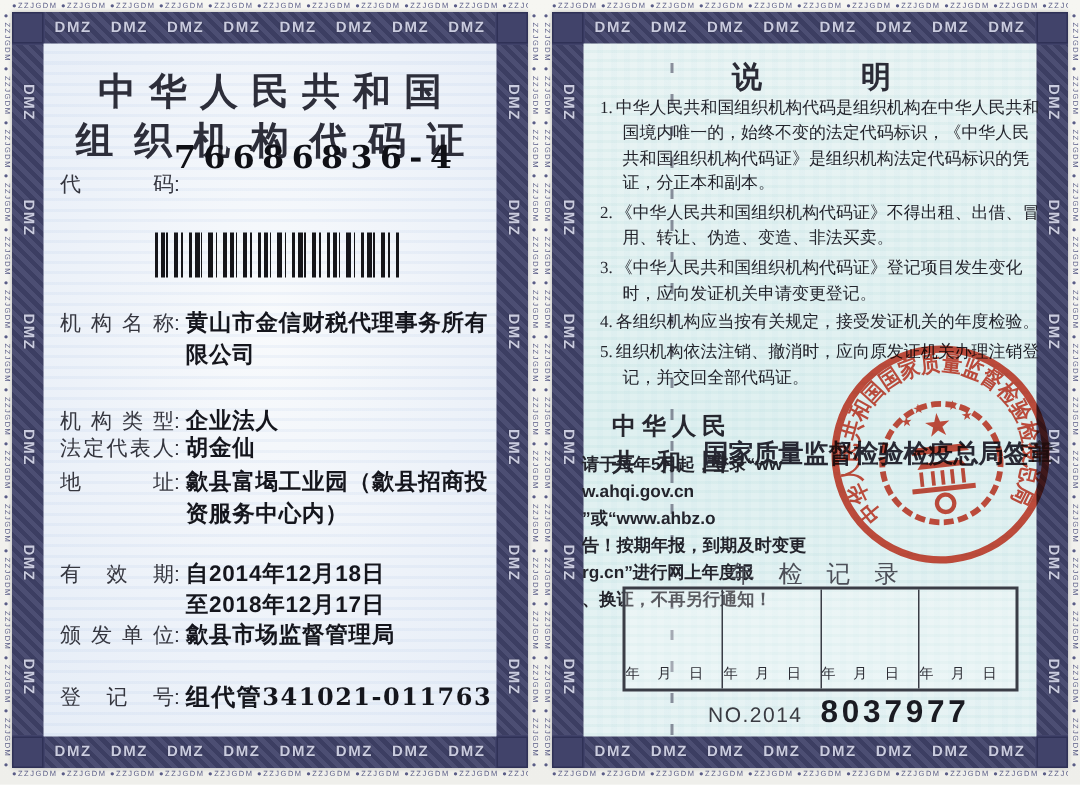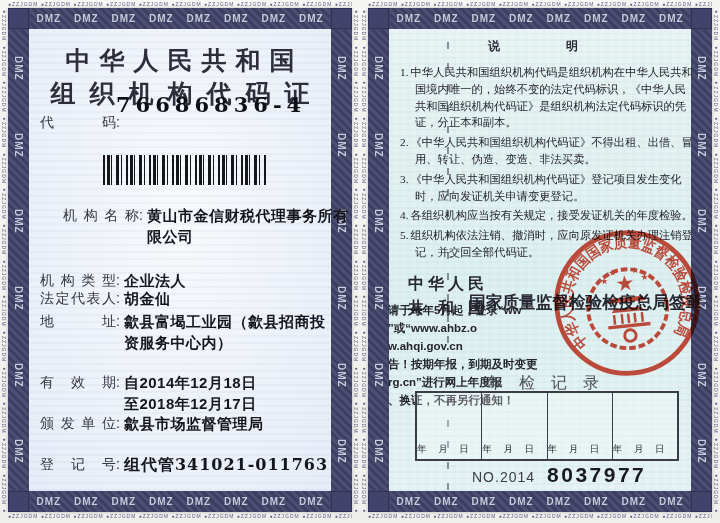--- a/index.html
+++ b/index.html
@@ -50,21 +50,21 @@
   .row{position:absolute;left:32px;display:flex;align-items:flex-start;}
   .fval{font-size:15px;font-weight:bold;color:#15161d;line-height:1.42;width:206px;letter-spacing:.5px;}
   .code-value{position:absolute;left:108px;top:84px;font-family:"DejaVu Serif",serif;
               font-size:21px;font-weight:bold;color:#0f1016;letter-spacing:5px;}
   .barcode{position:absolute;left:95px;top:147px;width:164px;height:30px;background:
      repeating-linear-gradient(90deg,#15151a 0 2px,transparent 2px 4px,#15151a 4px 7px,transparent 7px 8px,
        #15151a 8px 9px,transparent 9px 13px,#15151a 13px 16px,transparent 16px 18px,
        #15151a 18px 19px,transparent 19px 23px);}
 
   
-  .heading{position:absolute;left:120px;top:30px;font-size:12px;font-weight:bold;color:#2a2b36;
+  .heading{position:absolute;left:120px;top:30px;font-size:20px;font-weight:bold;color:#2a2b36;
            letter-spacing:66px;white-space:nowrap;font-family:Liberation Serif, serif;}
   .notes{position:absolute;left:32px;top:56px;width:296px;font-size:11.3px;line-height:16.8px;
          color:#23242c;font-family:"Liberation Serif",serif;}
   .note{padding-left:15px;text-indent:-15px;margin-bottom:3px;}
   .note-num{margin-right:2px;}
   .auth-l1{position:absolute;left:40px;top:266px;font-size:16px;font-weight:bold;color:#26272f;
            width:76px;text-align:justify;text-align-last:justify;font-family:Liberation Serif, serif;}
   .auth-l2{position:absolute;left:40px;top:290px;font-size:16px;font-weight:bold;color:#26272f;
            width:76px;text-align:justify;text-align-last:justify;}
   .auth-cap{position:absolute;left:101px;top:283px;font-size:17px;font-weight:bold;color:#272833;
@@ -143,21 +143,21 @@
       <div class="title title1">中华人民共和国</div>
       <div class="title title2">组织机构代码证</div>
 
       <div class="row" style="top:104px;">
         <span class="flabel">代码</span>
           <span class="colon">:</span>
       </div>
       <div class="code-value">76686836-4</div>
       <div class="barcode"></div>
 
-      <div class="row" style="top:197px;margin-left:23px;">
+      <div class="row" style="top:197px;">
         <span class="flabel">机构名称</span>
           <span class="colon">:</span>
         <span class="fval">黄山市金信财税代理事务所有限公司</span>
       </div>
 
       <div class="row" style="top:262px;">
         <span class="flabel">机构类型</span>
           <span class="colon">:</span>
         <span class="fval">企业法人</span>
       </div>
@@ -253,22 +253,22 @@
         <div class="note"><span class="note-num">4.</span><span>各组织机构应当按有关规定，接受发证机关的年度检验。</span></div>
         <div class="note"><span class="note-num">5.</span><span>组织机构依法注销、撤消时，应向原发证机关办理注销登记，并交回全部代码证。</span></div>
       </div>
 
       <div class="auth-l1">中华人民</div>
       <div class="auth-l2">共和国</div>
       <div class="auth-cap">国家质量监督检验检疫总局签章</div>
 
       <div class="webnote">
         <div>请于每年5月起，登录“ww</div>
+        <div>w.ahqi.gov.cn</div>
         <div>”或“www.ahbz.o</div>
-        <div>w.ahqi.gov.cn</div>
         <div>告！按期年报，到期及时变更</div>
         <div>rg.cn”进行网上年度报</div>
         <div>、换证，不再另行通知！</div>
       </div>
 
       <div class="ann-title">年检记录</div>
 
       <div class="ann-table">
         <div class="ann-cell">
             <span class="ann-date">年 月 日</span>

